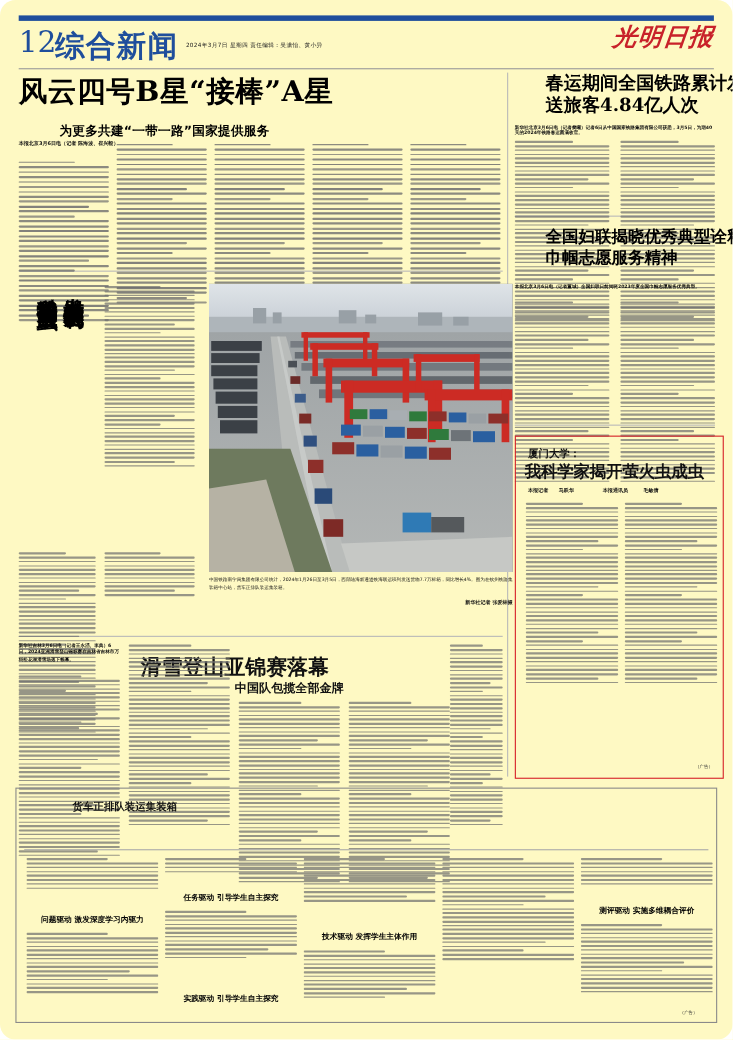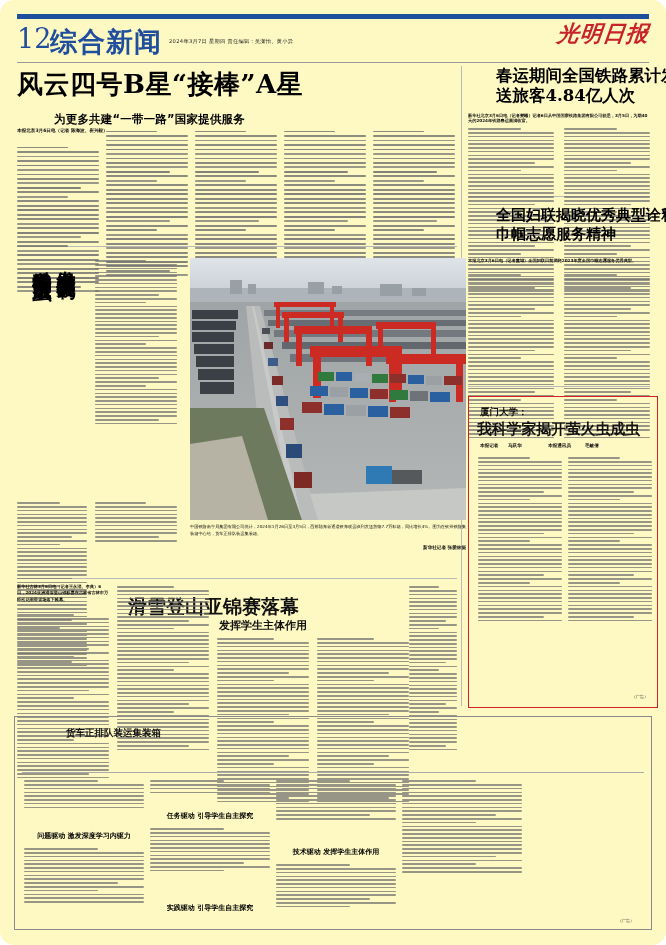--- a/index.html
+++ b/index.html
@@ -784,21 +784,21 @@
 
       <path d="M0 150 L74 150 L112 262 L0 262 Z" fill="#6e7a5e"></path>
       <path d="M0 186 L52 178 L78 262 L0 262 Z" fill="#b6b2a4"></path>
       <path d="M120 236 L276 230 L276 262 L128 262 Z" fill="#c6c8c5"></path>
     </svg>
   </div>
   <div id="photo-cap">中国铁路南宁局集团有限公司统计，2024年1月26日至3月5日，西部陆海新通道铁海联运班列发送货物7.7万标箱，同比增长4%。图为在钦州铁路集装箱中心站，货车正排队装运集装箱。</div>
   <div id="photo-credit">新华社记者  张爱林摄</div>
 
   <div id="ski-head">滑雪登山亚锦赛落幕</div>
-  <div id="ski-sub">发挥学生主体作用</div>
+  <div id="ski-sub">中国队包揽全部金牌</div>
   <div style="position:absolute;left:17px;top:584px;width:92px;font-size:4.2px;font-weight:700;line-height:1.5;">新华社吉林3月6日电（记者王永滔、李典）6日，2024亚洲滑雪登山锦标赛在吉林省吉林市万科松花湖滑雪场落下帷幕。</div>
   <div class="fake tiny" style="position:absolute;left:17px;top:612px;width:92px;">
       <i class="last"></i>
       <i class=""></i>
       <i class=""></i>
       <i class=""></i>
       <i class=""></i>
       <i class=""></i>
       <i class=""></i>
       <i class=""></i>
@@ -1134,15 +1134,46 @@
         <i class=""></i>
         <i class=""></i>
         <i class=""></i>
         <i class="l2"></i>
         <i class=""></i>
         <i class="last"></i>
         <i class=""></i>
         <i class=""></i>
       </div>
   </div>
+  <div class="bcol" style="left:528px;">
+    <div class="fake tiny" style="height:38px;overflow:hidden;">
+        <i class="last"></i>
+        <i class=""></i>
+        <i class=""></i>
+        <i class=""></i>
+        <i class=""></i>
+        <i class=""></i>
+        <i class=""></i>
+      </div>
+    <div class="subhead">测评驱动  实施多维耦合评价</div>
+    <div class="fake tiny" style="height:96px;overflow:hidden;">
+        <i class="last"></i>
+        <i class=""></i>
+        <i class=""></i>
+        <i class=""></i>
+        <i class=""></i>
+        <i class=""></i>
+        <i class=""></i>
+        <i class=""></i>
+        <i class=""></i>
+        <i class="l2"></i>
+        <i class=""></i>
+        <i class="last"></i>
+        <i class=""></i>
+        <i class=""></i>
+        <i class=""></i>
+        <i class=""></i>
+        <i class=""></i>
+      </div>
+  </div>
   <div class="corner" style="left:618px;top:918px;">（广告）</div>
 
 </div>
 
 </body></html>

